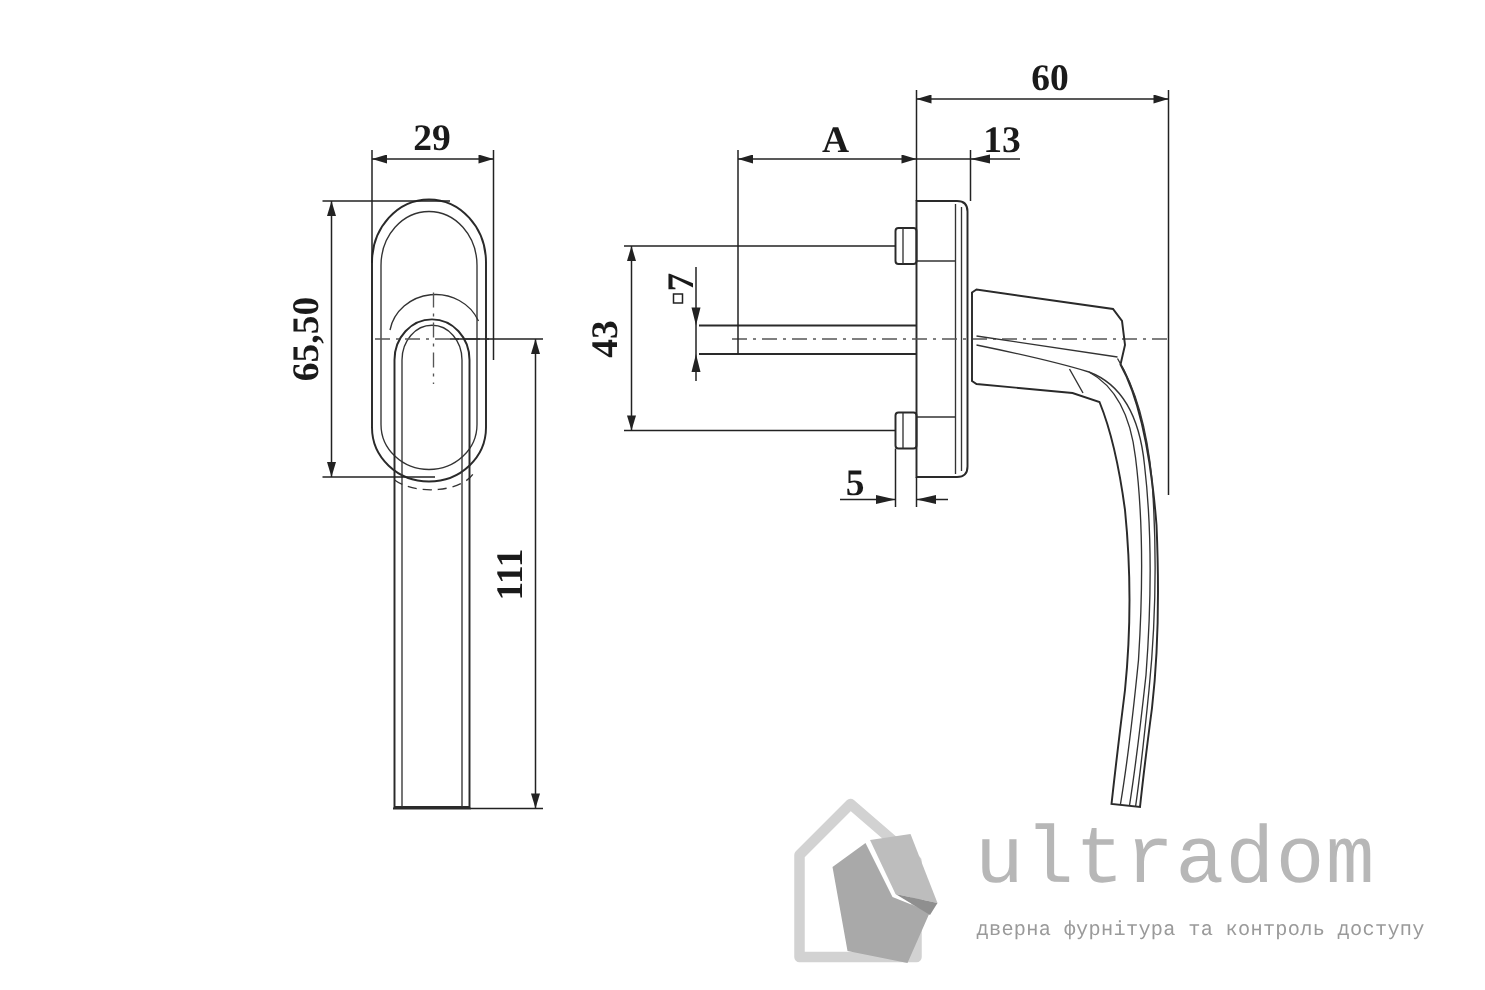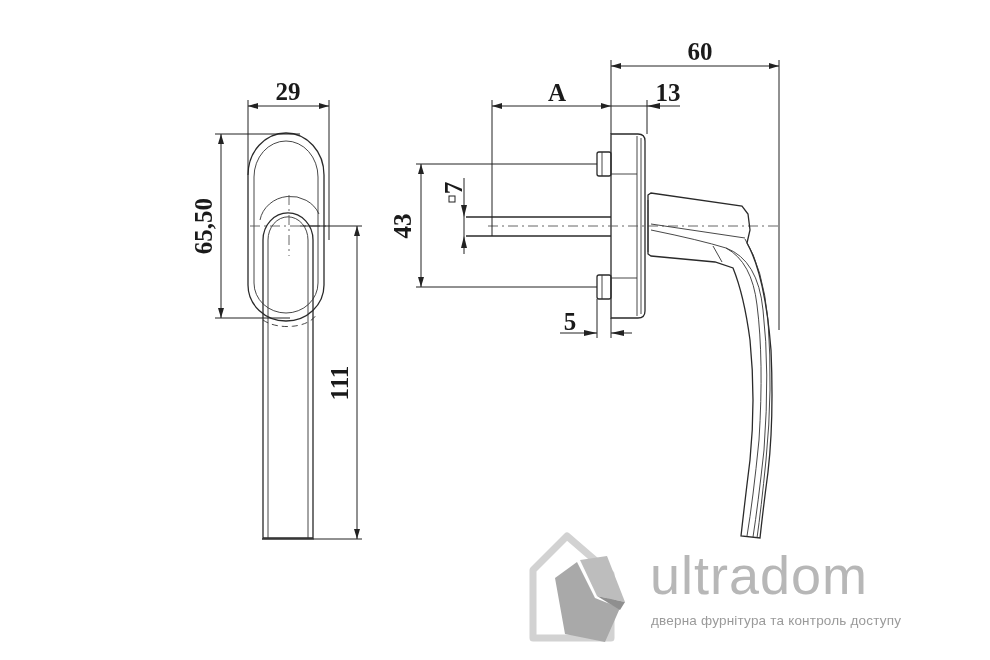--- a/index.html
+++ b/index.html
@@ -4,22 +4,22 @@
 <style>
   html, body { margin: 0; padding: 0; background: #ffffff; }
   body { width: 990px; height: 660px; position: relative; overflow: hidden; font-family: "Liberation Serif", serif; }
   #canvas { position: absolute; left: 0; top: 0; width: 990px; height: 660px; }
   .ln { stroke: #2a2a2a; stroke-width: 1.3; fill: none; }
   .thin { stroke: #333; stroke-width: 0.9; fill: none; }
   .dash { stroke: #555; stroke-width: 0.9; fill: none; stroke-dasharray: 10 4 2 4; }
   .dim { stroke: #222; stroke-width: 1; fill: none; }
   .arr { fill: #222; stroke: none; }
   .lbl { font-family: "Liberation Serif", serif; font-weight: bold; font-size: 25px; fill: #1a1a1a; }
-  .logo-word { position: absolute; left: 650px; top: 548px; font-family: Liberation Sans, sans-serif; font-size: 54px; color: #b7b7b7; letter-spacing: 1px; line-height: 1; }
-  .logo-tag { position: absolute; left: 651px; top: 613px; font-family: Liberation Sans, sans-serif; font-size: 13.5px; color: #9a9a9a; letter-spacing: 0.2px; }
+  .logo-word { position: absolute; left: 650px; top: 548px; font-family: Liberation Mono, monospace; font-size: 54px; color: #b7b7b7; letter-spacing: 1px; line-height: 1; }
+  .logo-tag { position: absolute; left: 651px; top: 613px; font-family: Liberation Mono, monospace; font-size: 13.5px; color: #9a9a9a; letter-spacing: 0.2px; }
   .logo-icon { position: absolute; left: 525px; top: 530px; width: 110px; height: 115px; }
 </style>
 </head>
 <body>
 
 <svg id="canvas" viewBox="0 0 990 660" xmlns="http://www.w3.org/2000/svg">
   <defs>
     <marker id="ah" viewBox="0 0 10 6" refX="10" refY="3" markerWidth="14" markerHeight="6" orient="auto-start-reverse" markerUnits="userSpaceOnUse">
       <path d="M0,0 L10,3 L0,6 z" fill="#222"></path>
     </marker>

